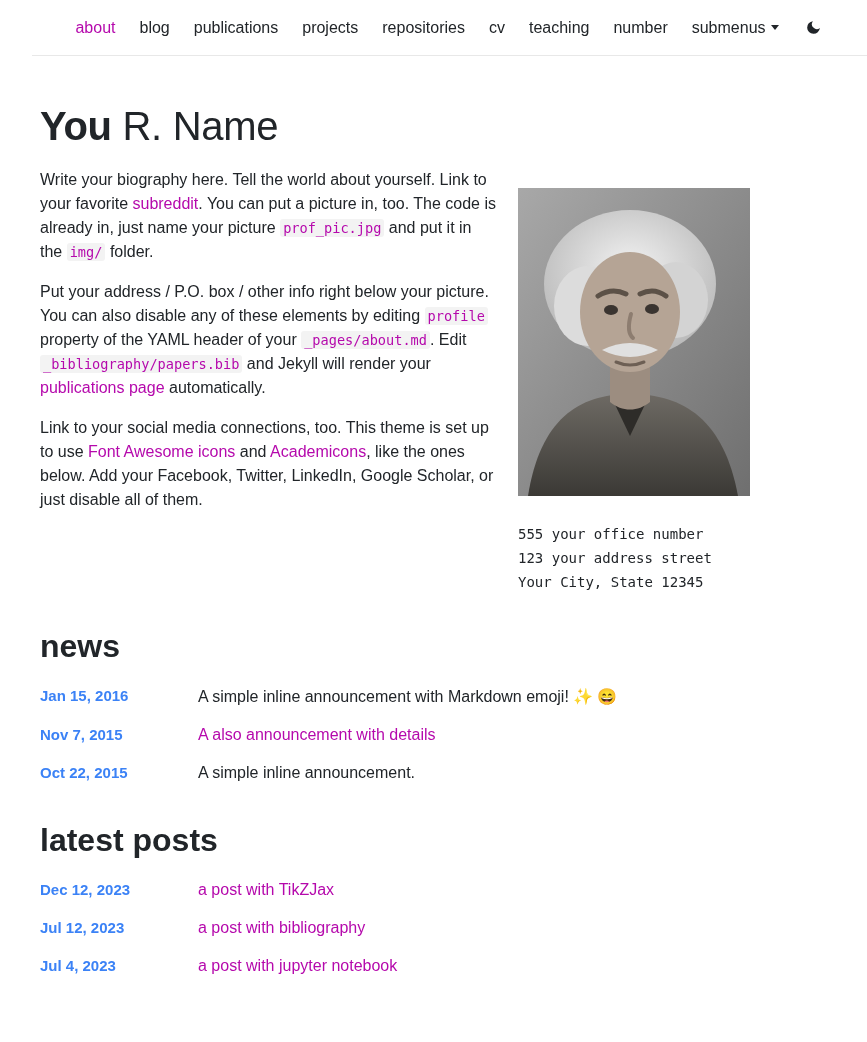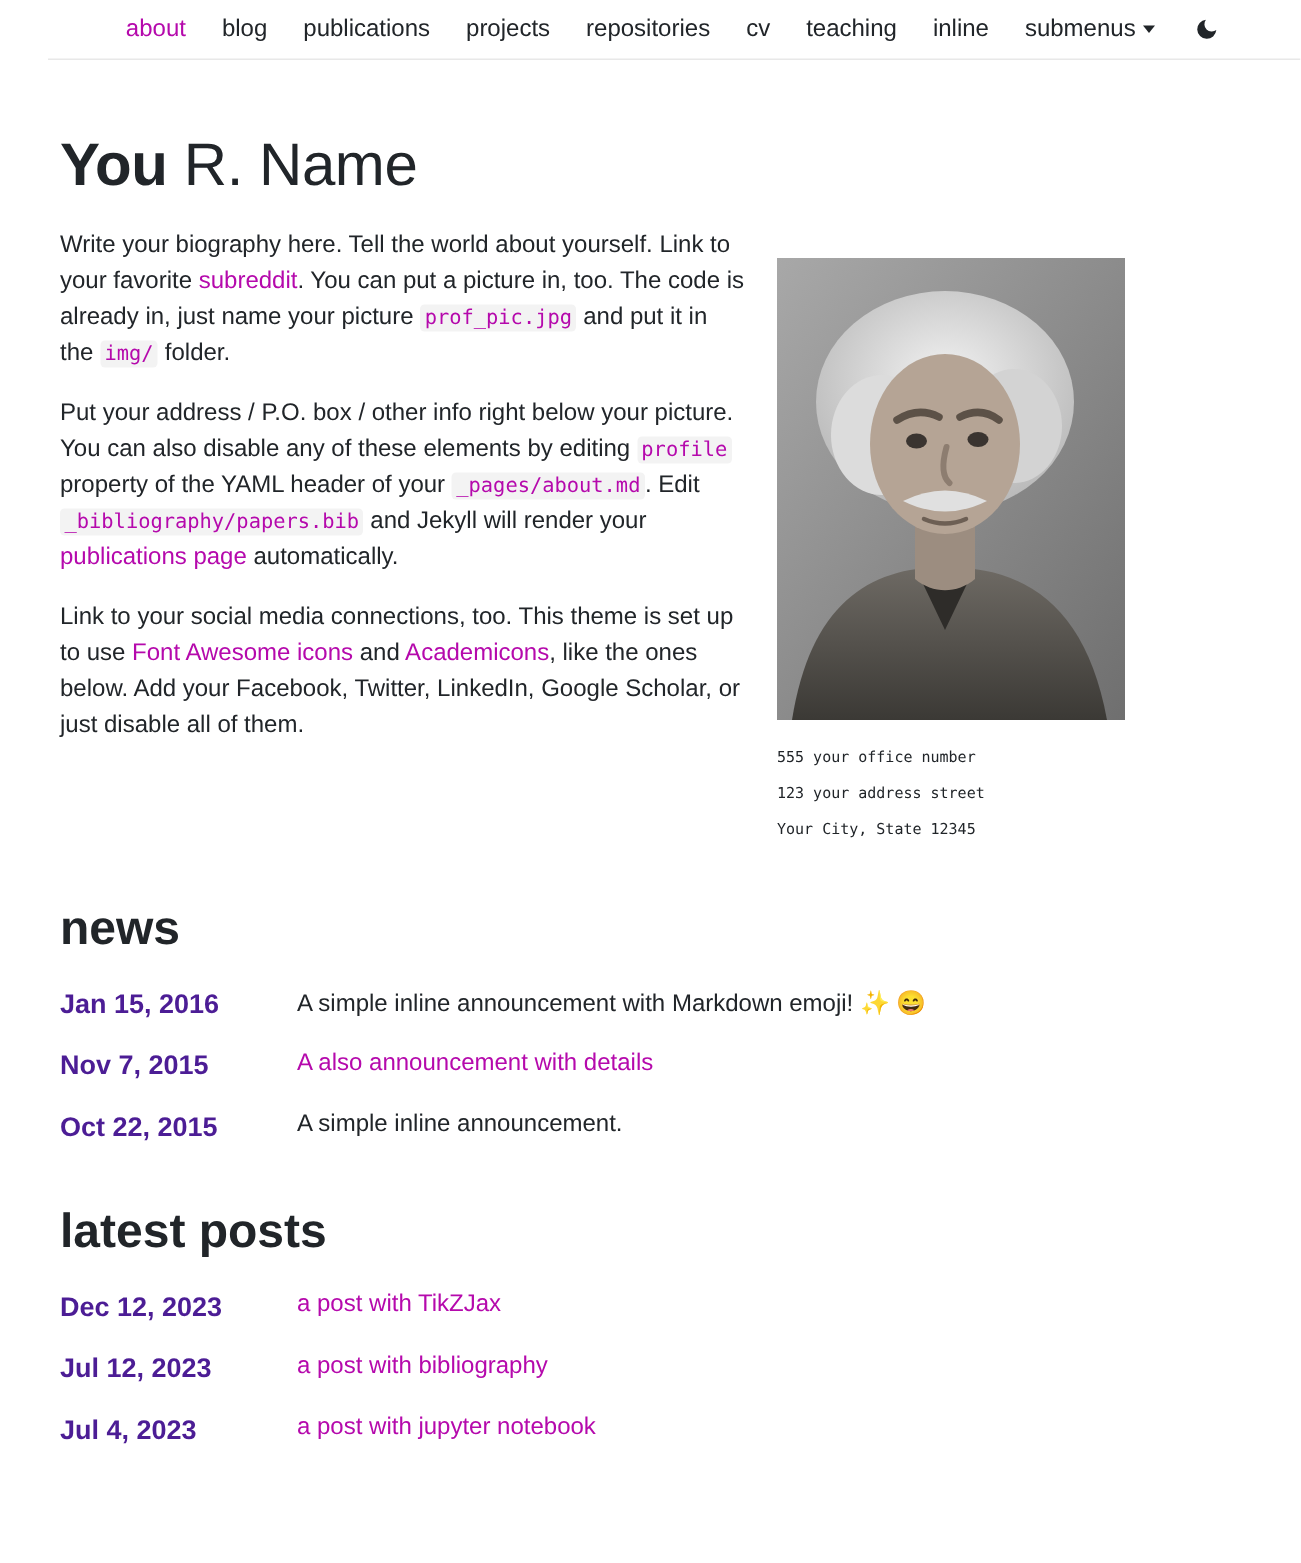--- a/index.html
+++ b/index.html
@@ -8,21 +8,21 @@
     padding: 0;
     width: 867px;
     background: #ffffff;
     font-family: "Liberation Sans", sans-serif;
     color: #212529;
   }
   a { text-decoration: none; }
 
   
   .navbar {
-    height: 40px;
+    height: 56px;
     display: flex;
     align-items: center;
     justify-content: center;
     border-bottom: 1px solid #e8e8e8;
     background: #ffffff;
     position: relative;
     margin-left: 32px;
   }
   .nav-items {
     display: flex;
@@ -90,23 +90,23 @@
   .profile-img {
     width: 232px;
     height: 308px;
     display: block;
     background: #8e8e8e;
     overflow: hidden;
   }
   .profile-img svg { display: block; width: 232px; height: 308px; }
   .profile-address {
     font-family: "DejaVu Sans Mono", monospace;
-    font-size: 10px;
+    font-size: 14px;
     line-height: 24px;
-    margin-top: 14px;
+    margin-top: 26px;
     color: #212529;
     white-space: pre;
   }
 
   .bio { font-size: 16px; line-height: 24px; margin: 0; }
   .bio p { margin: 0 0 16px 0; }
   .bio p:first-child { margin-top: 20px; }
 
   code.inline {
     font-family: "DejaVu Sans Mono", monospace;
@@ -133,41 +133,41 @@
     font-size: 16px;
   }
   table.items td {
     padding: 10px 0;
     vertical-align: top;
     border: none;
   }
   td.date {
     width: 158px;
     font-weight: 700;
-    font-size: 18px;
-    color: #4c1d95;
+    font-size: 15px;
+    color: #3b82f6;
     padding-left: 5px;
   }
   td.entry { color: #212529; }
   td.entry a { color: #B509AC; }
   .emoji { font-size: 16px; }
 </style>
 </head>
 <body>
 
 <div class="navbar">
   <div class="nav-items">
     <a class="nav-link active" href="#">about</a>
     <a class="nav-link" href="#">blog</a>
     <a class="nav-link" href="#">publications</a>
     <a class="nav-link" href="#">projects</a>
     <a class="nav-link" href="#">repositories</a>
     <a class="nav-link" href="#">cv</a>
     <a class="nav-link" href="#">teaching</a>
-    <a class="nav-link" href="#">inline</a>
+    <a class="nav-link" href="#">number</a>
     <a class="nav-link submenu-toggle" href="#">
         <span>submenus</span>
         <span class="caret"></span>
       </a>
     <span class="mode-toggle">
       <svg class="moon" viewBox="0 0 24 24">
         <path d="M21 12.8A9 9 0 1 1 11.2 3a7 7 0 0 0 9.8 9.8z" fill="#212529"></path>
       </svg>
     </span>
   </div>

